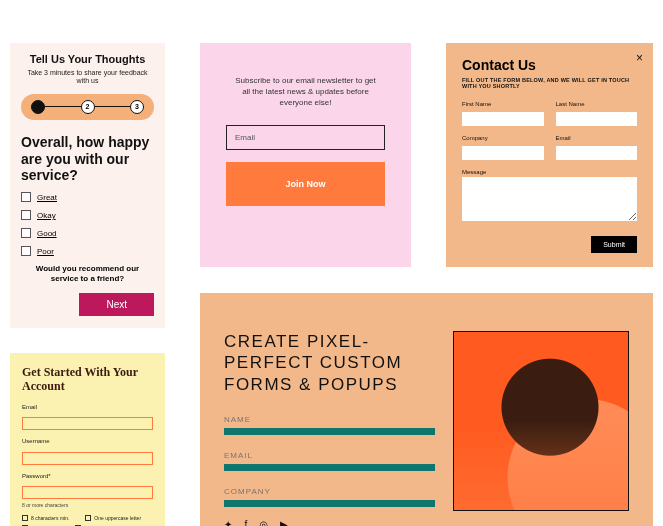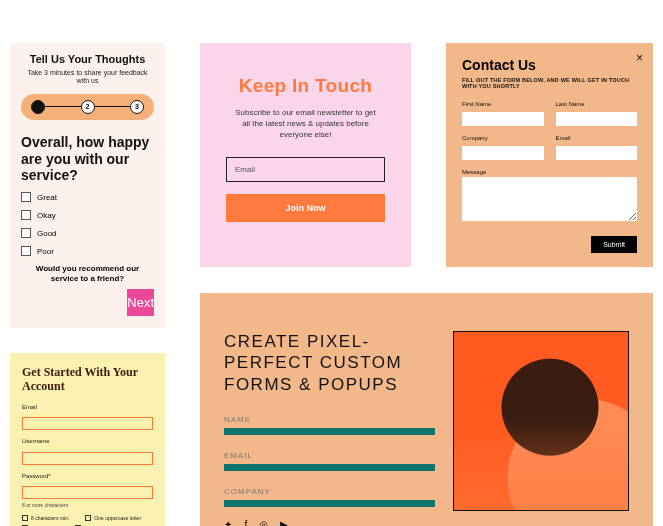--- a/index.html
+++ b/index.html
@@ -8,32 +8,32 @@
 
   
   .survey { position:absolute; left:10px; top:10px; width:155px; height:285px; background:#fdf1ed; padding:10px 11px; }
   .survey h3 { font-size:11px; font-weight:800; color:#111; text-align:center; margin-bottom:4px;}
   .survey .sub { font-size:7px; text-align:center; color:#222; line-height:1.2; margin-bottom:8px;}
   .survey .steps { background:#f5b07a; border-radius:14px; padding:6px 10px; display:flex; align-items:center; justify-content:space-between; margin-bottom:14px; }
   .survey .step { width:14px; height:14px; border-radius:50%; border:1.5px solid #111; background:#fff; font-size:7px; display:flex; align-items:center; justify-content:center; font-weight:700; }
   .survey .step.active { background:#111; color:#111; }
   .survey .line { flex:1; height:1px; background:#111; }
   .survey .q { font-size:14px; font-weight:700; color:#111; margin-bottom:8px; line-height:1.2; }
-  .survey .opt { display:flex; align-items:center; font-size:8px; margin-bottom:8px; }
+  .survey .opt { display:flex; align-items:center; font-size:8px; margin-bottom:8px;text-decoration:underline; }
   .survey .opt .box { width:10px; height:10px; border:1px solid #555; margin-right:6px; background:#fff;}
   .survey .q2 { font-size:8px; font-weight:700; margin-top:6px; margin-bottom:5px; line-height:1.2;text-align:center; }
   .survey select { width:100%; font-size:8px; padding:2px 3px; border:1px solid #333; background:#fff; }
-  .survey .next { position:absolute; right:11px; bottom:12px; background:#ec4899; color:#fff; font-size:13px; padding:6px 0; border:none; }
+  .survey .next { position:absolute; right:11px; bottom:12px; background:#be185d; color:#fff; font-size:10px; padding:6px 27px; border:none; }
 
   
   .kit { position:absolute; left:200px; top:10px; width:211px; height:224px; background:#fbd6eb; padding:32px 26px 20px; text-align:center; }
   .kit h2 { color:#ff7a3c; font-size:19px; font-weight:800; letter-spacing:0.3px; margin-bottom:10px; }
   .kit p { font-size:8px; color:#333; line-height:1.4; margin:0 6px 16px; }
   .kit .email { border:1px solid #222; font-size:8px; padding:7px 8px; text-align:left; margin-bottom:12px; color:#555; }
-  .kit .join { background:#ff7a3c; color:#fff; font-size:9px; font-weight:600; padding:9px 0; border:none; width:100%; }
+  .kit .join { background:#ff7a3c; color:#fff; font-size:9px; font-weight:600; padding:17px 0; border:none; width:100%; }
 
   
   .contact { position:absolute; left:446px; top:10px; width:207px; height:224px; background:#f3b889; padding:14px 16px 12px; }
   .contact .close { position:absolute; right:10px; top:8px; font-size:12px; color:#111; font-weight:400; }
   .contact h2 { font-size:14px; font-weight:900; margin-bottom:4px; color:#000;}
   .contact .sub { font-size:5.5px; font-weight:700; color:#111; margin-bottom:12px; letter-spacing:0.2px; }
   .contact .row { display:flex; gap:12px; margin-bottom:8px; }
   .contact .fld { flex:1; }
   .contact .lbl { font-size:6px; color:#111; margin-bottom:2px; display:block; }
   .contact .inp { width:100%; height:14px; background:#fff; border:none; }
@@ -98,21 +98,20 @@
       </div>
     <div class="opt">
         <span class="box"></span>
         <span>Poor</span>
       </div>
     <div class="q2">Would you recommend our service to a friend?</div>
     <button class="next">Next</button>
   </div>
 
   <div class="kit">
-    <h2>Keep In Touch</h2>
     <p>Subscribe to our email newsletter to get all the latest news &amp; updates before everyone else!</p>
     <div class="email">Email</div>
     <button class="join">Join Now</button>
   </div>
 
   <div class="contact">
     <span class="close">×</span>
     <h2>Contact Us</h2>
     <div class="sub">FILL OUT THE FORM BELOW, AND WE WILL GET IN TOUCH WITH YOU SHORTLY</div>
     <div class="row">

